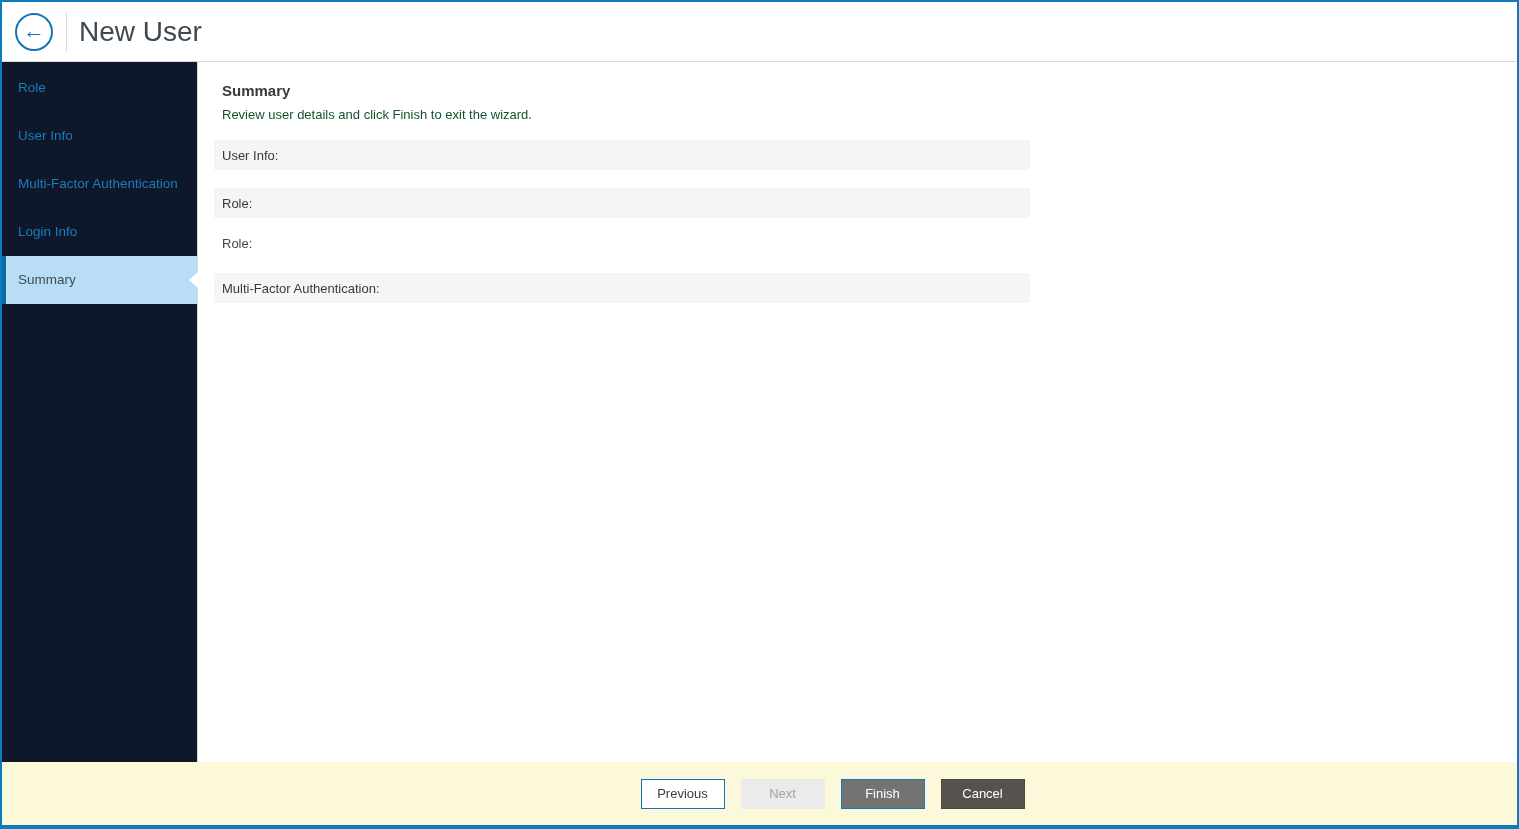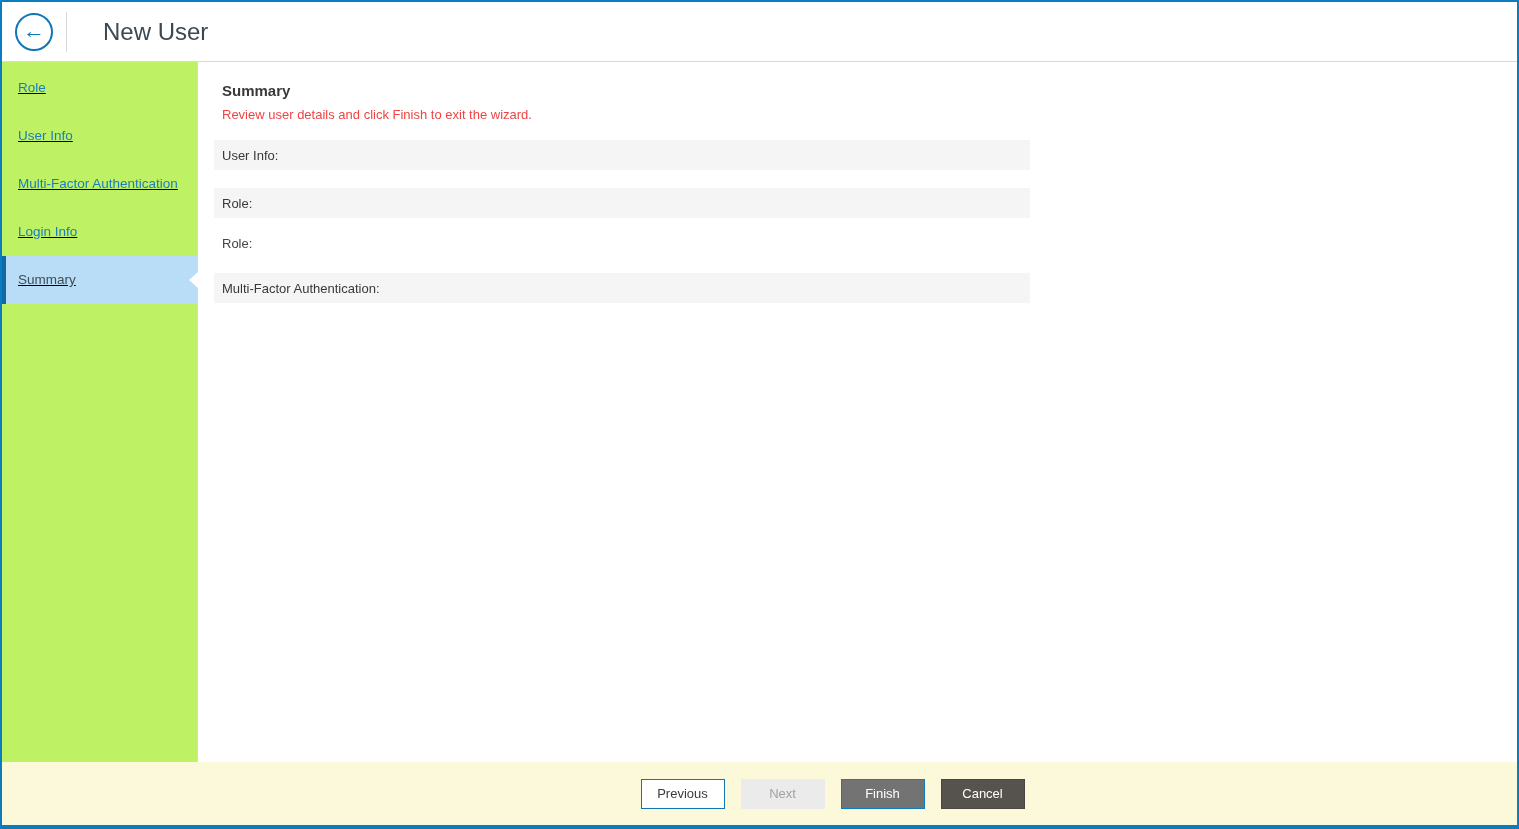--- a/index.html
+++ b/index.html
@@ -14,39 +14,39 @@
 
   
   .header { flex:0 0 60px; height:60px; border-bottom:1px solid #d9d9d9; display:flex; align-items:center; background:#fff; }
   .back-btn {
     width:38px; height:38px; border-radius:50%; border:2px solid #1076b8;
     margin-left:13px; display:flex; align-items:center; justify-content:center;
     background:#fff; cursor:pointer; flex:0 0 38px;
   }
   .back-arrow { color:#1076b8; font-size:22px; line-height:1; margin-top:-2px; }
   .header-divider { width:1px; height:40px; background:#d9d9d9; margin-left:13px; }
-  .page-title { margin-left:36px; font-size:24px; color:#3d4850; }
+  .page-title { margin-left:12px; font-size:28px; color:#3d4850; }
 
   
   .wizard-body { flex:1 1 auto; display:flex; min-height:0; overflow:hidden; }
-  .sidebar { flex:0 0 196px; width:196px; border-right:1px solid #d9d9d9; padding-top:2px; background:#bef264;text-decoration:underline; }
+  .sidebar { flex:0 0 196px; width:196px; border-right:1px solid #d9d9d9; padding-top:2px; background:#0f172a; }
   .nav-item { padding:16px; font-size:13.5px; line-height:16px; color:#1a7dbd; cursor:pointer; }
   .nav-item.active {
     position:relative; background:#b9ddf6; color:#3d4d56;
     border-left:4px solid #0c6ba5; padding-left:12px;
   }
   .nav-item.active::after {
     content:""; position:absolute; right:-1px; top:50%; transform:translateY(-50%);
     border-top:8px solid transparent; border-bottom:8px solid transparent;
     border-right:9px solid #fff;
   }
 
   .content { flex:1 1 auto; padding:20px 24px 0 24px; overflow:hidden; }
   .step-heading { font-size:15px; font-weight:bold; color:#393939; line-height:18px; }
-  .step-subheading { font-size:13px; color:#ef4444; margin-top:7px; line-height:15px; }
+  .step-subheading { font-size:13px; color:#14532d; margin-top:7px; line-height:15px; }
 
   .section-bar {
     height:30px; width:816px; margin:18px 0 0 -8px; padding-left:8px;
     background:#f5f5f5; display:flex; align-items:center;
     font-size:13px; font-weight:normal; color:#393939;
   }
   .rows { margin-top:13px; }
   .row { display:flex; height:24px; align-items:center; font-size:13px; color:#454545; }
   .row-label { flex:0 0 120px; width:120px; }
   .row-value { flex:1; }

